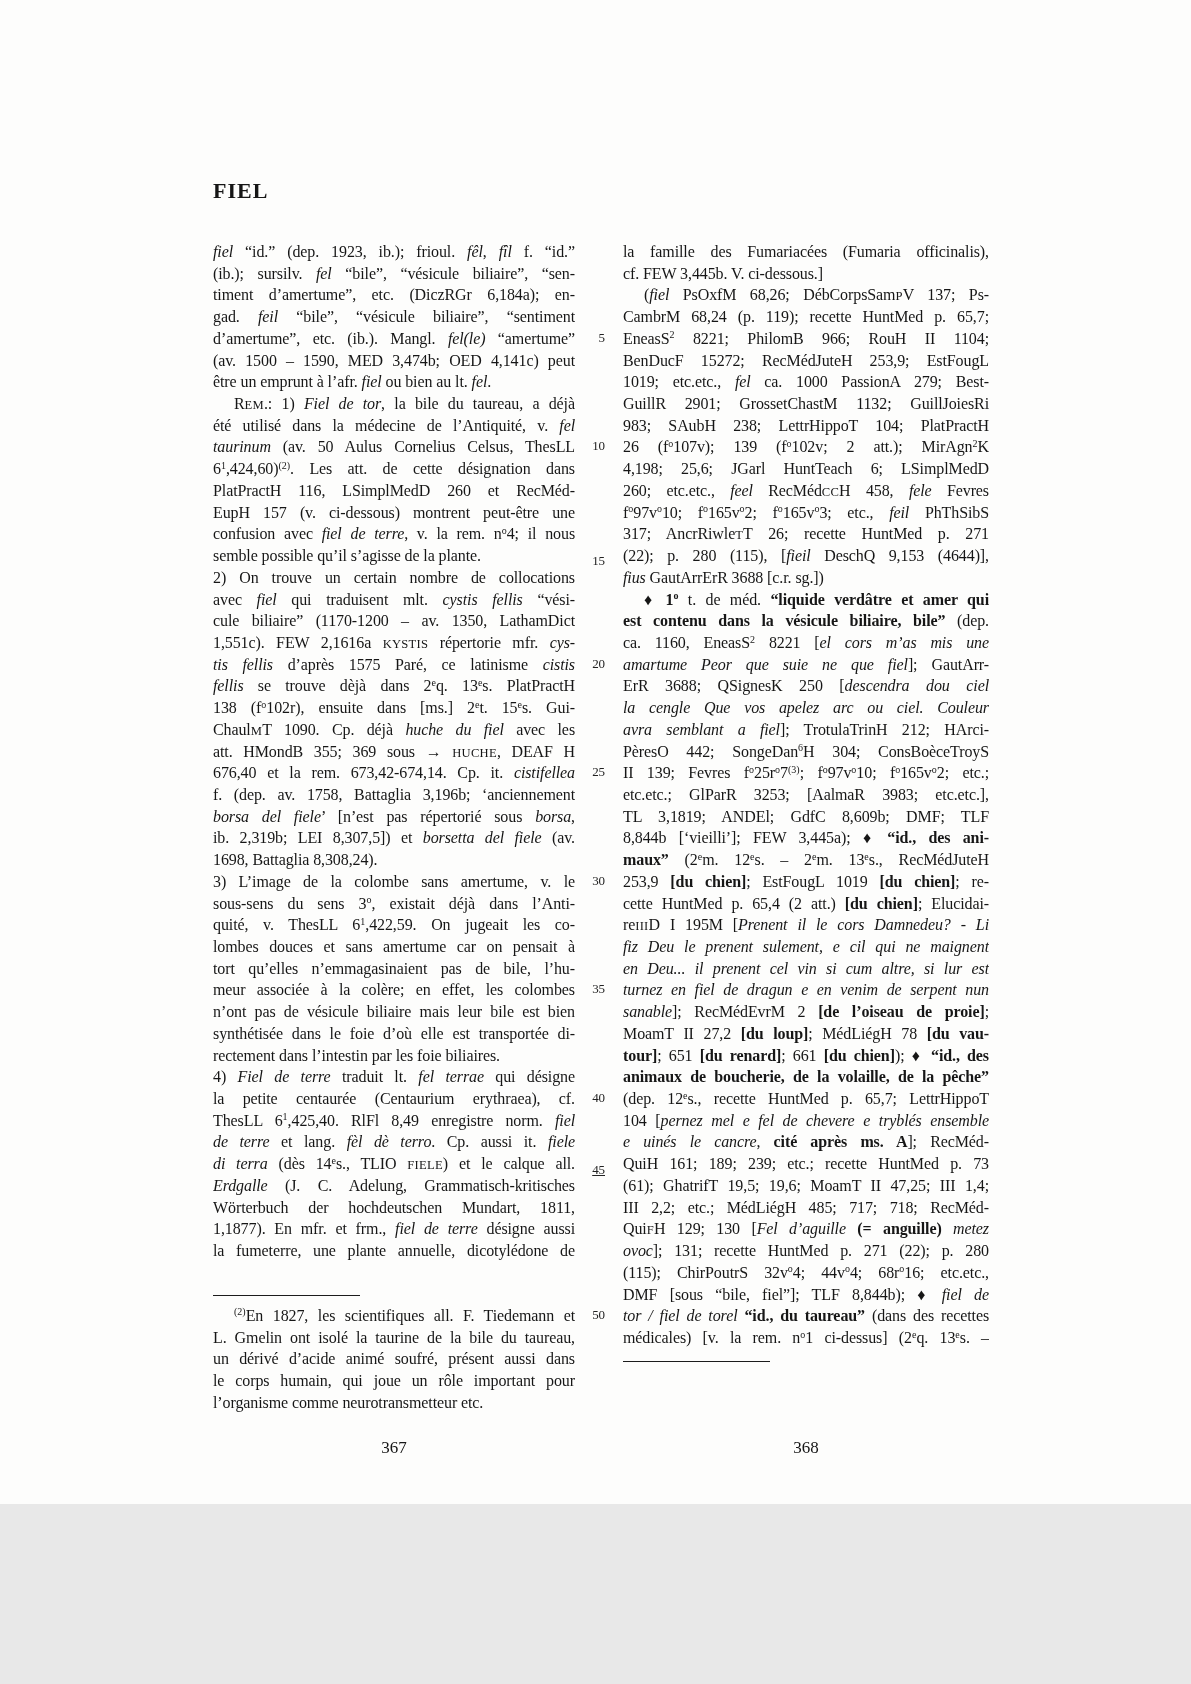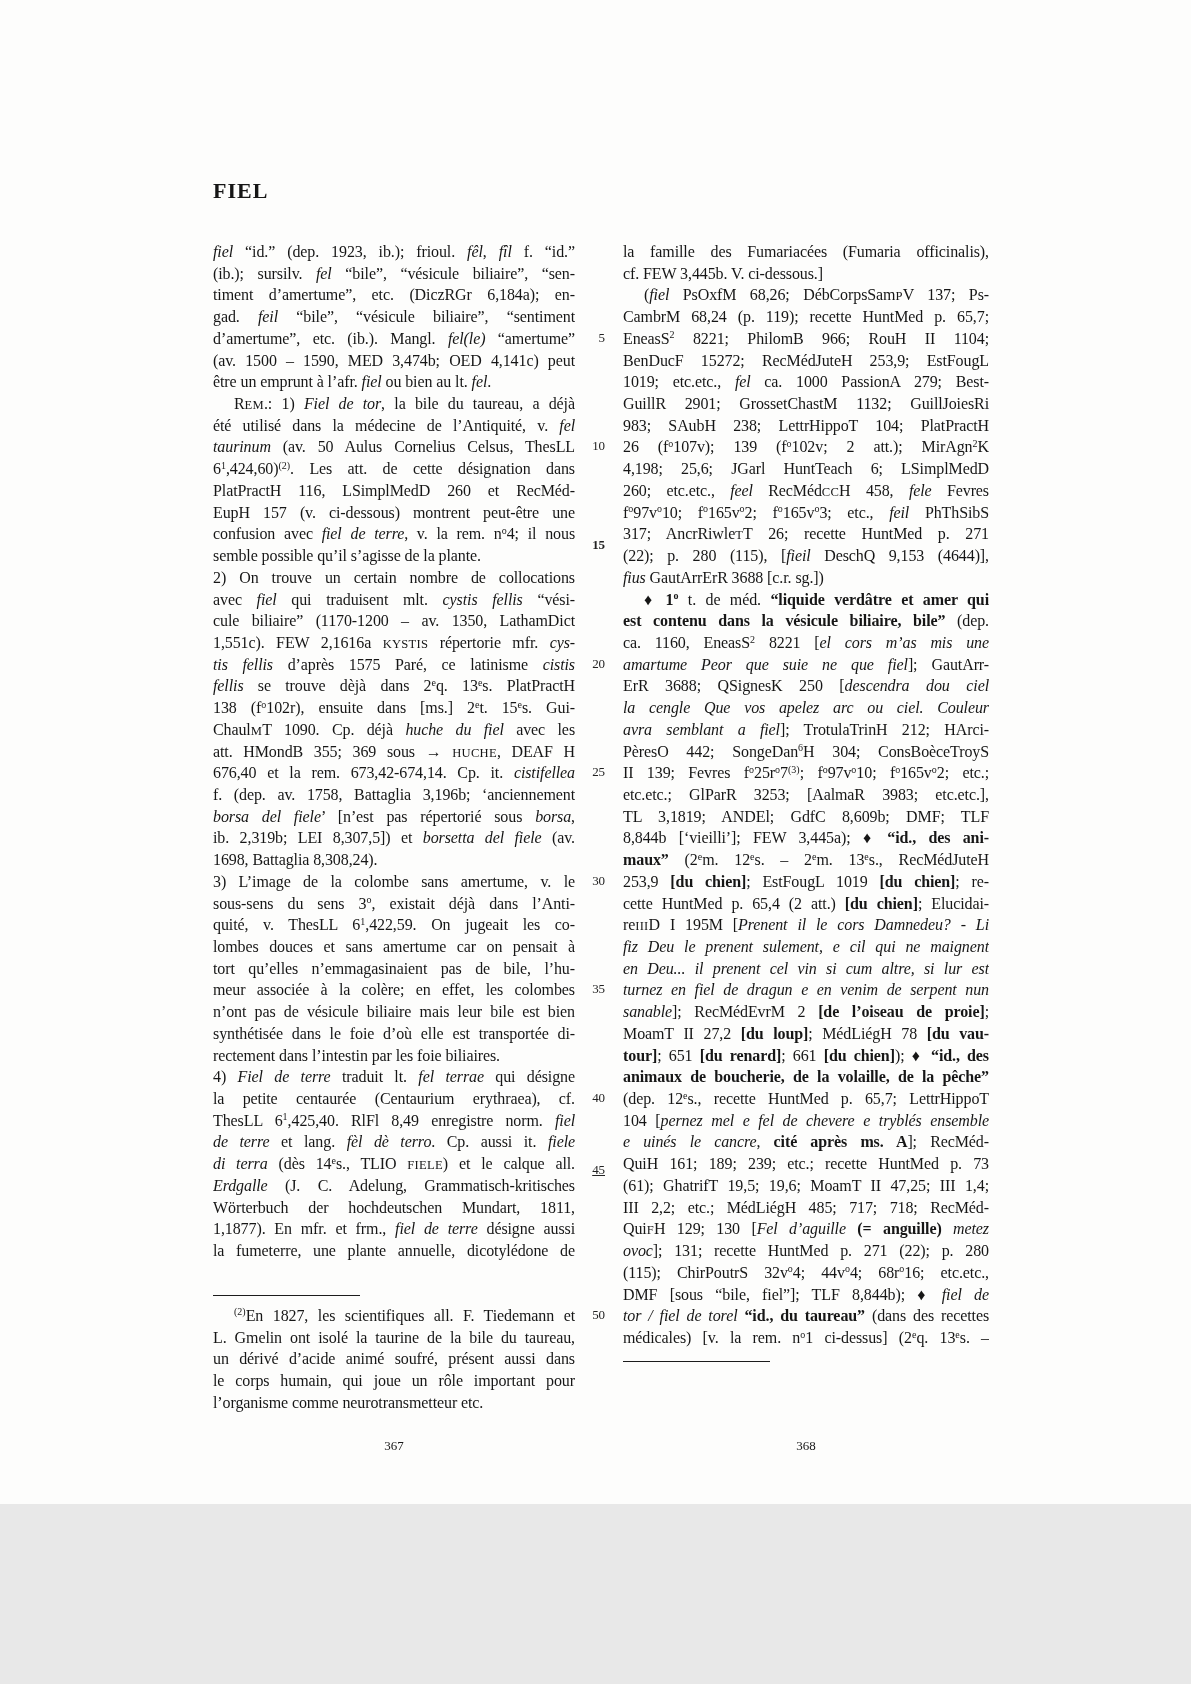--- a/index.html
+++ b/index.html
@@ -15,21 +15,21 @@
   .line.end{text-align-last:left}
   .line.ind{padding-left:21px}
   .s-i{font-style:italic}
   .s-b{font-weight:bold}
   .s-sc{font-size:12.6px;letter-spacing:.25px}
   .s-sup{font-size:10px;position:relative;top:-5.4px;letter-spacing:0}
   .fnsep{border-top:1.5px solid #1c1c1c;width:147px;height:0;margin:33px 0 9px 0}
   .col-right .fnsep{margin-top:12px}
   .gutter{position:absolute;left:-62px;top:0;width:44px;height:100%}
   .lineno{position:absolute;right:0;font-size:13px;color:#222}
-  .pagenum{position:absolute;top:1438px;font-size:13px}
+  .pagenum{position:absolute;top:1438px;font-size:17px}
   .pagenum-left{left:213px;width:362px;text-align:center}
   .pagenum-right{left:623px;width:366px;text-align:center}
 </style>
 </head>
 <body>
 
 <div class="page">
   <div class="entry-title">FIEL</div>
 
   <div class="col col-left">
@@ -89,21 +89,21 @@
         <div class="line"><span>un dérivé d’acide animé soufré, présent aussi dans</span></div>
         <div class="line"><span>le corps humain, qui joue un rôle important pour</span></div>
         <div class="line end"><span>l’organisme comme neurotransmetteur etc.</span></div>
       </div>
   </div>
 
   <div class="col col-right">
     <div class="gutter">
         <div class="lineno" style="top: 88.88px;">5</div>
         <div class="lineno" style="top: 197.48px;">10</div>
-        <div class="lineno" style="top: 296px; font-weight: bold;">15</div>
+        <div class="lineno" style="top: 312px;">15</div>
         <div class="lineno" style="top: 414.68px;">20</div>
         <div class="lineno" style="top: 523.28px;">25</div>
         <div class="lineno" style="top: 631.88px;">30</div>
         <div class="lineno" style="top: 740.48px;">35</div>
         <div class="lineno" style="top: 849.08px;">40</div>
         <div class="lineno" style="top: 921px; text-decoration: underline;">45</div>
         <div class="lineno" style="top: 1066.28px;">50</div>
       </div>
     <div>
         <div class="line"><span>la famille des Fumariacées (Fumaria officinalis),</span></div>

